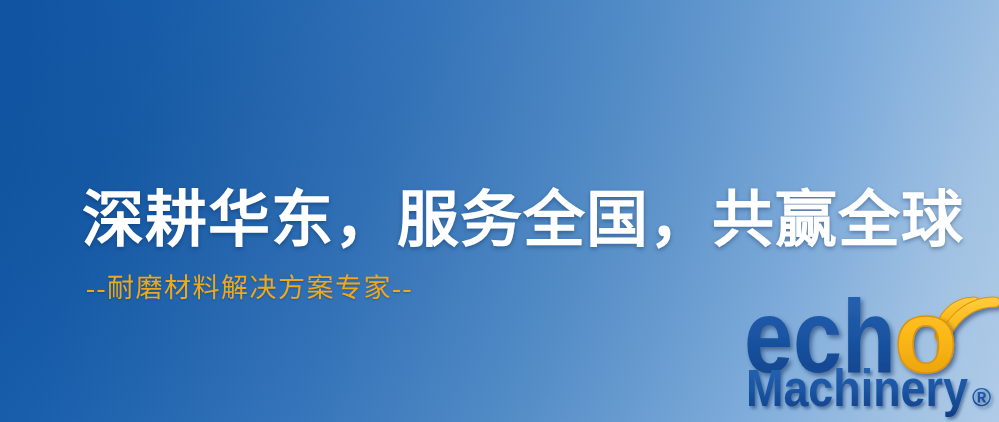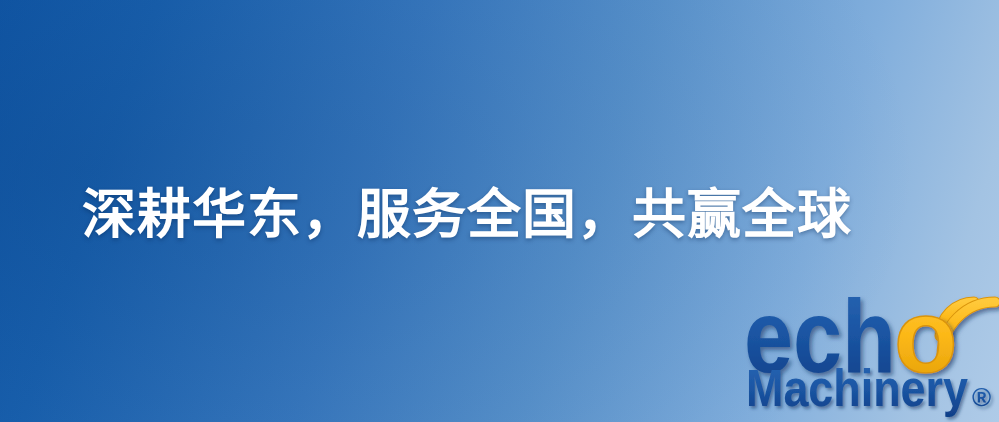--- a/index.html
+++ b/index.html
@@ -39,22 +39,22 @@
                 rgba(8, 62, 126, 0.0) 70%);
   }
 
   
   .headline {
     position: absolute;
     left: 82px;
     top: 150px;
     z-index: 3;
     color: #ffffff;
-    font-family: Liberation Sans, sans-serif;
-    font-size: 54px;
+    font-family: Liberation Mono, monospace;
+    font-size: 62px;
     line-height: 1.06;
     letter-spacing: 1px;
     white-space: nowrap;
     text-shadow: 0 2px 4px rgba(0, 34, 78, 0.38);
   }
 
   
   .subtitle {
     position: absolute;
     left: 86px;
@@ -100,20 +100,21 @@
     font-weight: bold;
   }
 </style>
 </head>
 <body>
 
 <div id="banner">
 
   <h1 class="headline">深耕华东，服务全国，共赢全球</h1>
 
+  <div class="subtitle">--耐磨材料解决方案专家--</div>
 
   <div id="logo">
 
     <svg class="logo-wordmark" viewBox="0 0 255 92" aria-hidden="true">
       <defs>
         <linearGradient id="blueGrad" x1="0" y1="0" x2="0" y2="1">
           <stop offset="0%" stop-color="#2A66B4"></stop>
           <stop offset="45%" stop-color="#1B56A4"></stop>
           <stop offset="100%" stop-color="#103F88"></stop>
         </linearGradient>

